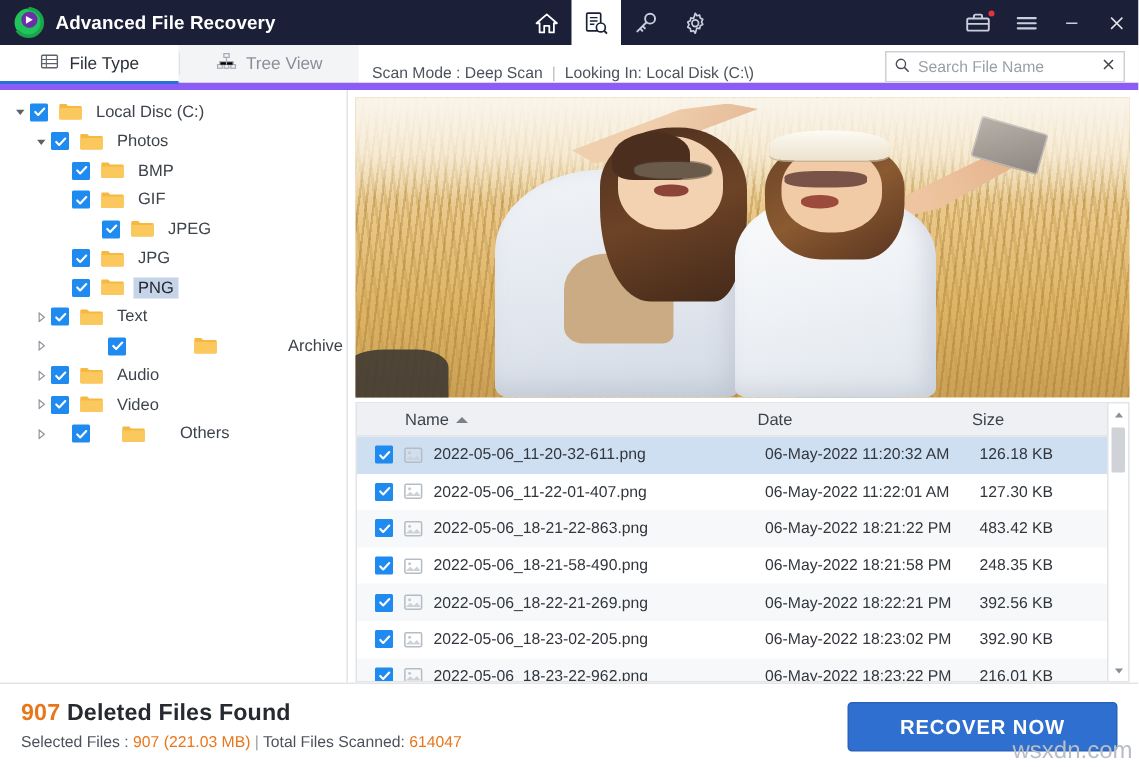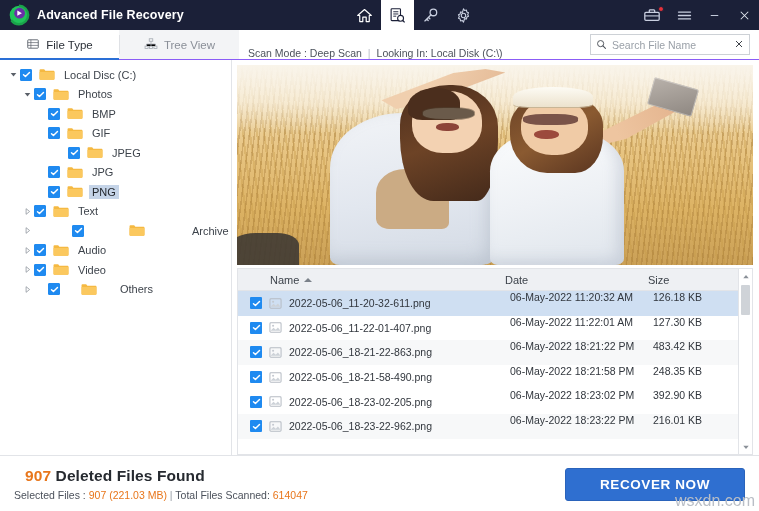--- a/index.html
+++ b/index.html
@@ -52,21 +52,21 @@
     position: absolute; top: 6px; right: 5px;
     width: 6px; height: 6px; border-radius: 50%;
     background: #e8313a; border: 1px solid #1b2038;
   }
 
   
   .toolrow {
     height: 30px; flex: 0 0 30px;
     background: #f3f4f6;
     display: flex; align-items: stretch;
-    border-bottom: 1px solid #8b5cf6;
+    border-bottom: 5px solid #8b5cf6;
     position: relative;
   }
   .tab {
     width: 119px; flex: 0 0 119px;
     display: flex; align-items: center; justify-content: center;
     gap: 6px; font-size: 11.5px; color: #8a8f98;
     cursor: pointer; position: relative;
     background: #f3f4f6;
   }
   .tab.active {
@@ -251,21 +251,21 @@
     display: flex; align-items: center;
     font-size: 11px; color: #3d434b;
     border-bottom: 1px solid #e2e4e8;
   }
   .lhead .h-name { width: 240px; padding-left: 32px; display: flex; align-items: center; gap: 5px; }
   .lhead .h-date { width: 143px; margin-left: 27px; }
   .lhead .h-size { flex: 1; }
   .sortarrow { width: 0; height: 0; border-left: 4px solid transparent; border-right: 4px solid transparent; border-bottom: 4px solid #7b818a; }
   .rows { flex: 1; overflow: hidden; }
   .row {
-    height: 24.6px; display: flex; 
+    height: 24.6px; display: flex; align-items: center;
     font-size: 10.5px; color: #31363d; cursor: pointer;
   }
   .row.alt { background: #f7f8f9; }
   .row.sel { background: #cfdff2; }
   .r-name { width: 272px; display: flex; align-items: center; gap: 7px; padding-left: 12px; }
   .r-date { width: 143px; }
   .r-size { flex: 1; }
   .rcb {
     width: 12px; height: 12px; flex: 0 0 12px; border-radius: 1px;
     background: #1f8af0; display: flex; align-items: center; justify-content: center;
@@ -283,21 +283,21 @@
   .strack { flex: 1; }
 
   
   .footer {
     height: 56px; flex: 0 0 56px;
     border-top: 1px solid #e2e4e8;
     background: #ffffff;
     display: flex; align-items: center; position: relative;
   }
   .f-left { padding-left: 14px; }
-  .f-title { font-size: 15.5px; font-weight: bold; color: #262a30; letter-spacing: .1px; margin-left: 11px; }
+  .f-title { font-size: 15.5px; font-weight: bold; color: #262a30; letter-spacing: .1px; }
   .f-title .num { color: #e8761b; }
   .f-sub { font-size: 10.5px; color: #4c525c; margin-top: 4px; }
   .f-sub .hl { color: #e8761b; }
   .f-sub .sep { color: #9aa0a8; }
   .recover {
     position: absolute; right: 14px; top: 12px;
     width: 180px; height: 33px;
     background: #2f6fd0; border: 1px solid #2a63bb; border-radius: 3px;
     color: #ffffff; font-size: 13.5px; font-weight: bold; letter-spacing: .6px;
     display: flex; align-items: center; justify-content: center;
@@ -743,20 +743,37 @@
                   <span class="fileico"><svg width="13" height="13" viewBox="0 0 14 14">
                       <rect x="1" y="2" width="12" height="10" rx="1" fill="none" stroke="#b6bcc4" stroke-width="1.1"></rect>
                       <circle cx="4.4" cy="5.2" r="1.1" fill="#c3c8cf"></circle>
                       <path d="M1.6 10.4l3.3-3.1 2.4 2.2 2.3-2.4 2.8 3.3z" fill="#cdd2d8"></path>
                     </svg></span>
                   <span>2022-05-06_18-21-58-490.png</span>
                 </div>
                 <div class="r-date">06-May-2022 18:21:58 PM</div>
                 <div class="r-size">248.35 KB</div>
               </div>
+              <div class="row alt">
+                <div class="r-name">
+                  <span class="rcb">
+                    <svg width="9" height="9" viewBox="0 0 12 12">
+                      <path d="M2 6.2l2.6 2.6L10 3.2" fill="none" stroke="#fff" stroke-width="1.9" stroke-linecap="round" stroke-linejoin="round"></path>
+                    </svg>
+                  </span>
+                  <span class="fileico"><svg width="13" height="13" viewBox="0 0 14 14">
+                      <rect x="1" y="2" width="12" height="10" rx="1" fill="none" stroke="#b6bcc4" stroke-width="1.1"></rect>
+                      <circle cx="4.4" cy="5.2" r="1.1" fill="#c3c8cf"></circle>
+                      <path d="M1.6 10.4l3.3-3.1 2.4 2.2 2.3-2.4 2.8 3.3z" fill="#cdd2d8"></path>
+                    </svg></span>
+                  <span>2022-05-06_18-22-21-269.png</span>
+                </div>
+                <div class="r-date">06-May-2022 18:22:21 PM</div>
+                <div class="r-size">392.56 KB</div>
+              </div>
               <div class="row">
                 <div class="r-name">
                   <span class="rcb">
                     <svg width="9" height="9" viewBox="0 0 12 12">
                       <path d="M2 6.2l2.6 2.6L10 3.2" fill="none" stroke="#fff" stroke-width="1.9" stroke-linecap="round" stroke-linejoin="round"></path>
                     </svg>
                   </span>
                   <span class="fileico"><svg width="13" height="13" viewBox="0 0 14 14">
                       <rect x="1" y="2" width="12" height="10" rx="1" fill="none" stroke="#b6bcc4" stroke-width="1.1"></rect>
                       <circle cx="4.4" cy="5.2" r="1.1" fill="#c3c8cf"></circle>

